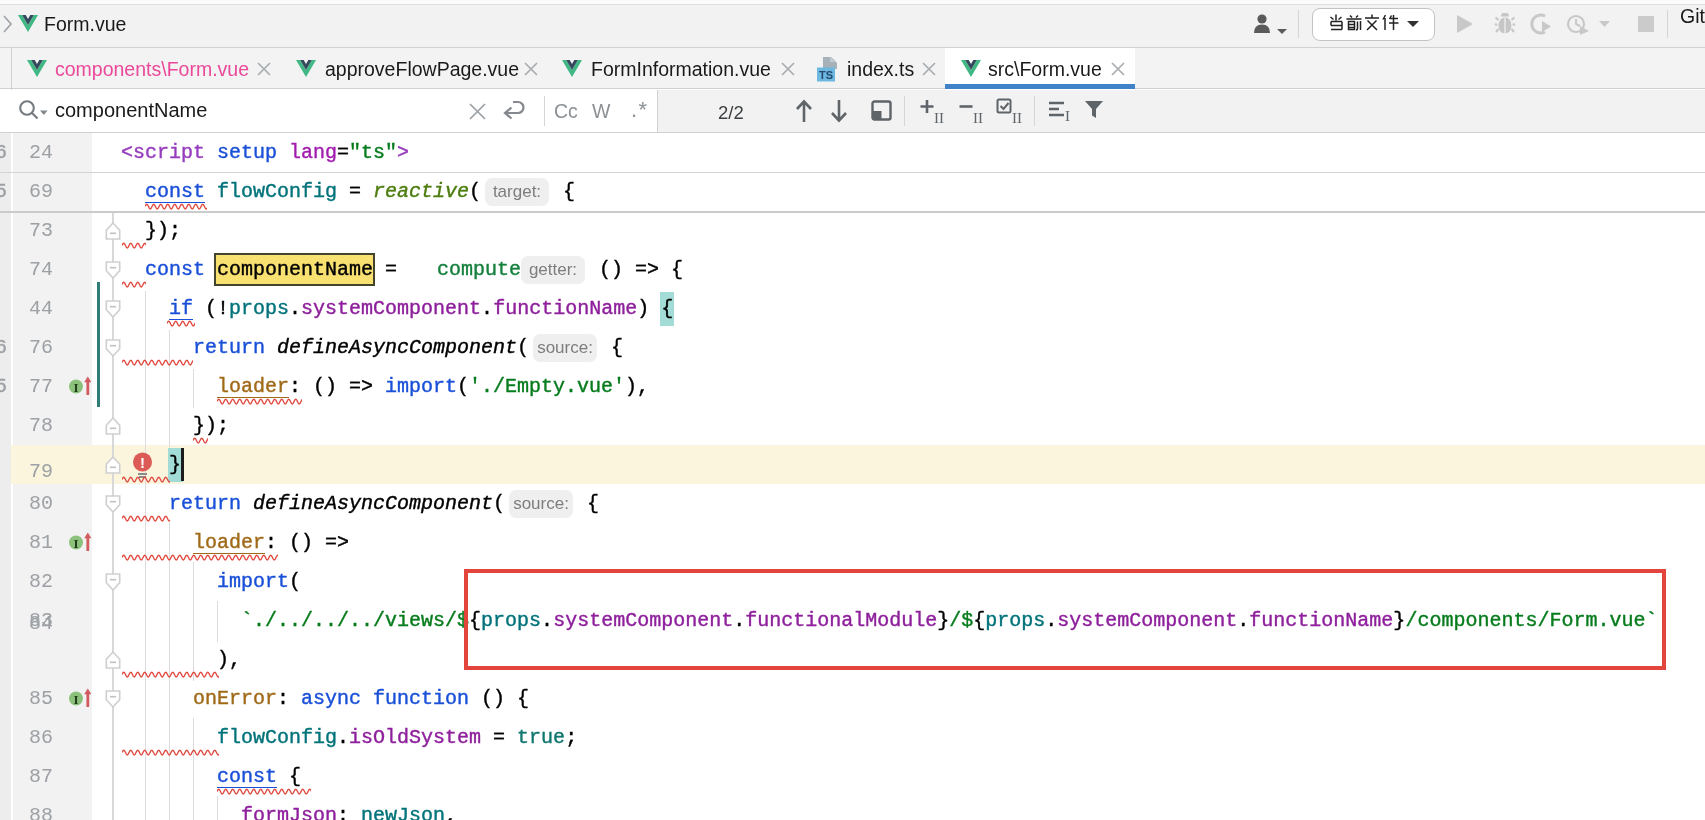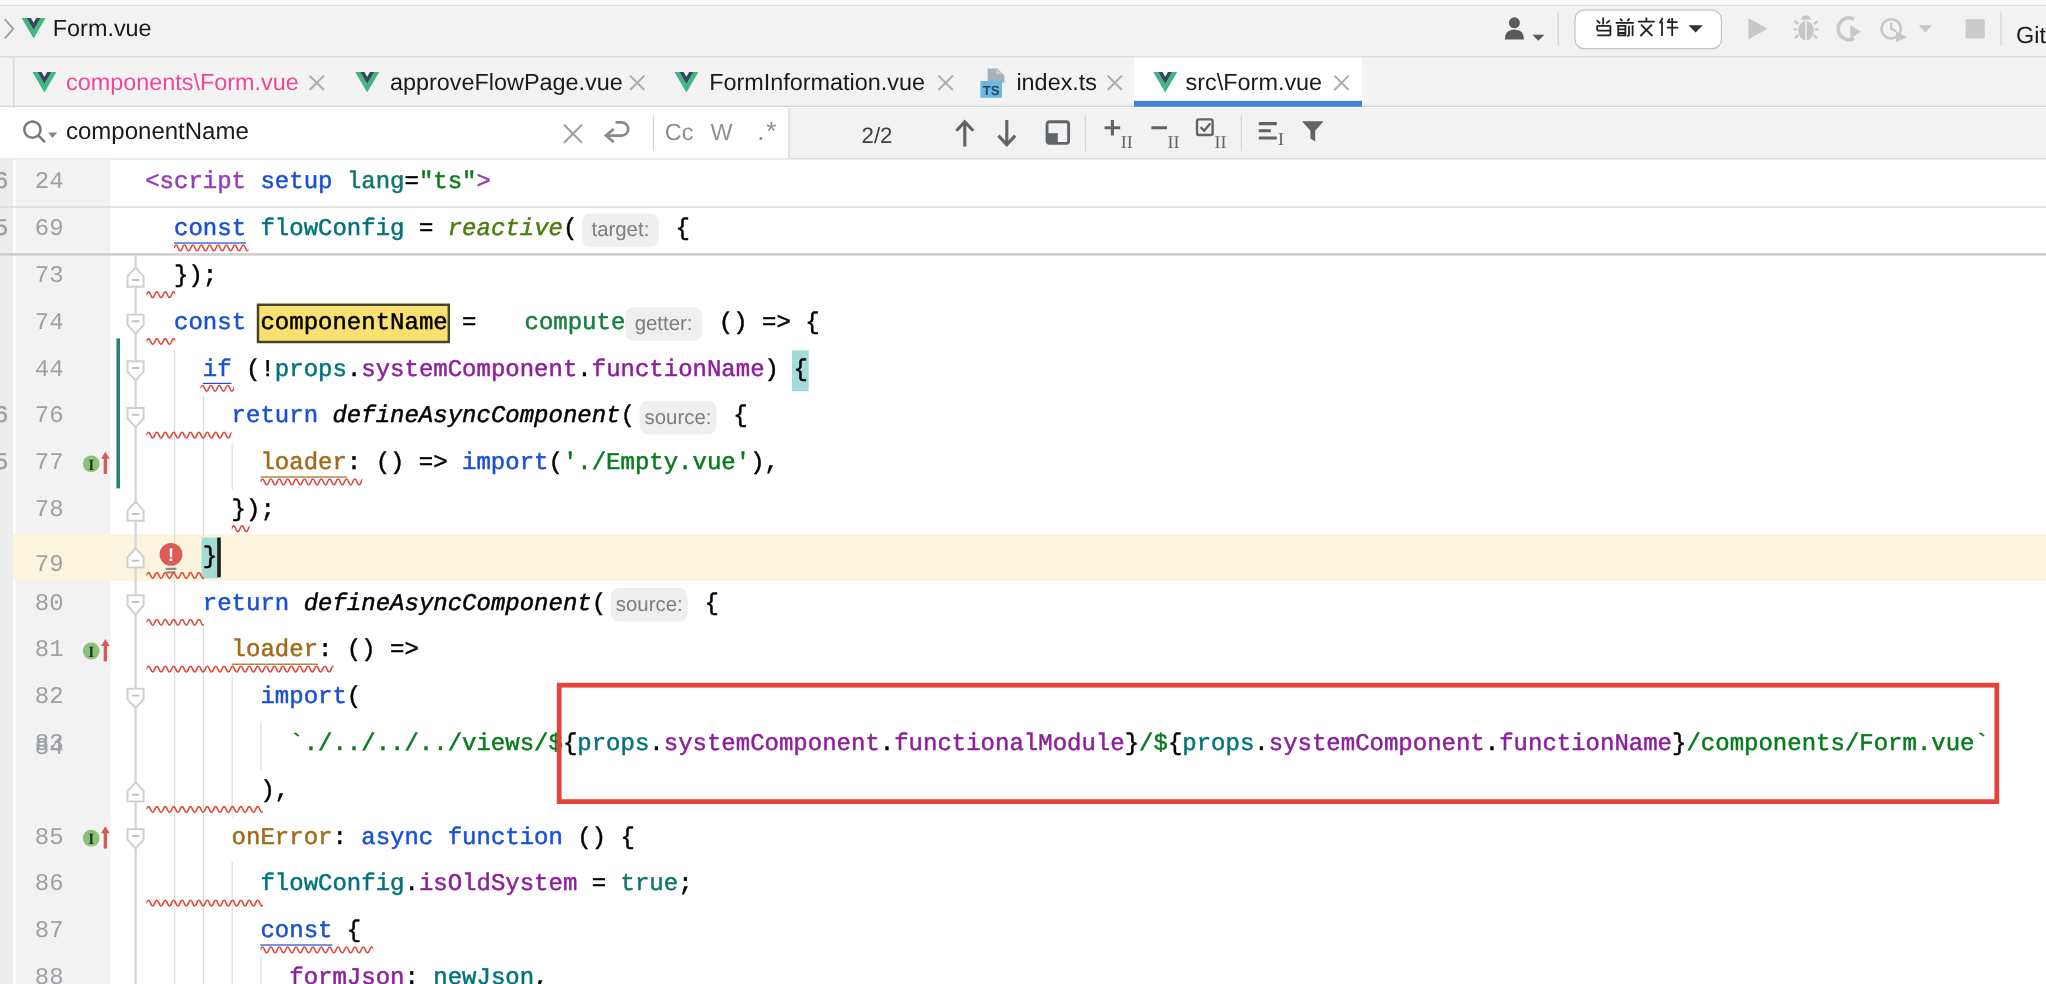--- a/index.html
+++ b/index.html
@@ -46,21 +46,21 @@
     <path d="M13 8 L22 13.5 L13 19 Z" fill="#c8c8c8"></path>
   </svg>
 <svg class="abs" style="left:1566px;top:13px" width="46" height="22" viewBox="0 0 46 22">
     <circle cx="10" cy="11" r="8" stroke="#c8c8c8" stroke-width="2.2" fill="none"></circle>
     <path d="M10 6 v5 l4 2" stroke="#c8c8c8" stroke-width="2" fill="none"></path>
     <path d="M14 13 L23 18 L14 22 Z" fill="#c8c8c8"></path>
     <path d="M33 8 l5.5 6 5.5-6 Z" fill="#c8c8c8"></path>
   </svg>
 <div class="abs" style="left:1638px;top:16px;width:16px;height:16px;background:#cbcbcb"></div>
 <div class="abs" style="left:1667px;top:10px;width:1px;height:28px;background:#d4d4d4"></div>
-<div class="ui" style="left:1680px;top:20px">Git</div>
+<div class="ui" style="left:1680px;top:6px">Git</div>
 <div class="abs" style="left:0;top:48px;width:1705px;height:41px;background:#f3f3f3;border-bottom:1px solid #d1d1d1"></div>
 <div class="abs" style="left:945px;top:48px;width:190px;height:41px;background:#ffffff"></div>
 <div class="abs" style="left:945px;top:84px;width:190px;height:5px;background:#4083c9"></div>
 <div class="abs" style="left:11px;top:48px;width:1px;height:85px;background:#d1d1d1"></div>
 <svg class="abs" style="left:27px;top:60px" width="20" height="17" viewBox="0 0 20 17">
     <path d="M0 0h4.2l5.8 10L15.8 0H20L10 17Z" fill="#41b883"></path>
     <path d="M4.2 0h3.5L10 4l2.3-4h3.5L10 10Z" fill="#35495e"></path>
   </svg>
 <div class="ui" style="left:55px;top:59px;color:#ec4899">components\Form.vue</div>
 <svg class="abs" style="left:257px;top:62px" width="14" height="14">
@@ -248,21 +248,21 @@
     <path d="M19.8 2.5 L23.4 8.3 H21.2 V21 H18.4 V8.3 H16.2 Z" fill="#d15b5e"></path>
   </svg>
 <svg class="abs" style="left:131px;top:451.0px" width="24" height="29" viewBox="0 0 24 29">
     <circle cx="11.5" cy="11" r="9.5" fill="#dc5b56"></circle>
     <text x="11.5" y="16.5" font-size="15" font-weight="bold" fill="#fff" text-anchor="middle" font-family="Liberation Sans">!</text>
     <path d="M7 23 h9 M8 26 h7" stroke="#8a8a8a" stroke-width="1.8"></path>
   </svg>
 <div class="abs" style="left:214px;top:253.0px;width:161px;height:33px;background:#f8e071;border:2px solid #44442e"></div>
 <div class="abs" style="left:660px;top:292.0px;width:14px;height:34px;background:#a3dcd6"></div>
 <div class="abs" style="left:168px;top:448.0px;width:15px;height:34px;background:#a3dcd6"></div>
-<div class="code" style="top:133.0px"><span style="color:#963cbd;">&lt;script</span><span style="color:#000000;">&nbsp;</span><span style="color:#1a50d8;">setup</span><span style="color:#000000;">&nbsp;</span><span style="color:#0f766e;">lang</span><span style="color:#000000;">=</span><span style="color:#077c1d;">"ts"</span><span style="color:#963cbd;">&gt;</span></div>
+<div class="code" style="top:133.0px"><span style="color:#963cbd;">&lt;script</span><span style="color:#000000;">&nbsp;</span><span style="color:#1a50d8;">setup</span><span style="color:#000000;">&nbsp;</span><span style="color:#a21caf;">lang</span><span style="color:#000000;">=</span><span style="color:#077c1d;">"ts"</span><span style="color:#963cbd;">&gt;</span></div>
 <div class="code" style="top:172.0px">&nbsp;&nbsp;<span style="color:#1a50d8;">const</span><span style="color:#000000;">&nbsp;</span><span style="color:#00737a;">flowConfig</span><span style="color:#000000;">&nbsp;=&nbsp;</span><span style="color:#4d7c0f;font-style:italic;">reactive</span><span style="color:#000000;">(</span></div>
 <div class="inlay" style="left:485px;top:177.5px">target:</div>
 <div class="codeb" style="left:551px;top:172.0px"><span style="color:#000000;">&nbsp;{</span></div>
 <div class="code" style="top:211.0px">&nbsp;&nbsp;<span style="color:#000000;">});</span></div>
 <div class="code" style="top:250.0px">&nbsp;&nbsp;<span style="color:#1a50d8;">const</span><span style="color:#000000;">&nbsp;</span><span style="color:#000000;">componentName</span><span style="color:#000000;">&nbsp;=&nbsp;</span><span style="color:#15803d;margin-left:28px;">computed</span><span style="color:#000000;">(</span></div>
 <div class="inlay" style="left:521px;top:255.5px">getter:</div>
 <div class="codeb" style="left:587px;top:250.0px"><span style="color:#000000;">&nbsp;()&nbsp;=&gt;&nbsp;{</span></div>
 <div class="code" style="top:289.0px">&nbsp;&nbsp;&nbsp;&nbsp;<span style="color:#1a50d8;">if</span><span style="color:#000000;">&nbsp;(!</span><span style="color:#00737a;">props</span><span style="color:#000000;">.</span><span style="color:#8e1f9c;">systemComponent</span><span style="color:#000000;">.</span><span style="color:#8e1f9c;">functionName</span><span style="color:#000000;">)&nbsp;{</span></div>
 <div class="code" style="top:328.0px">&nbsp;&nbsp;&nbsp;&nbsp;&nbsp;&nbsp;<span style="color:#1a50d8;">return</span><span style="color:#000000;">&nbsp;</span><span style="color:#000000;font-style:italic;">defineAsyncComponent</span><span style="color:#000000;">(</span></div>
 <div class="inlay" style="left:533px;top:333.5px">source:</div>

